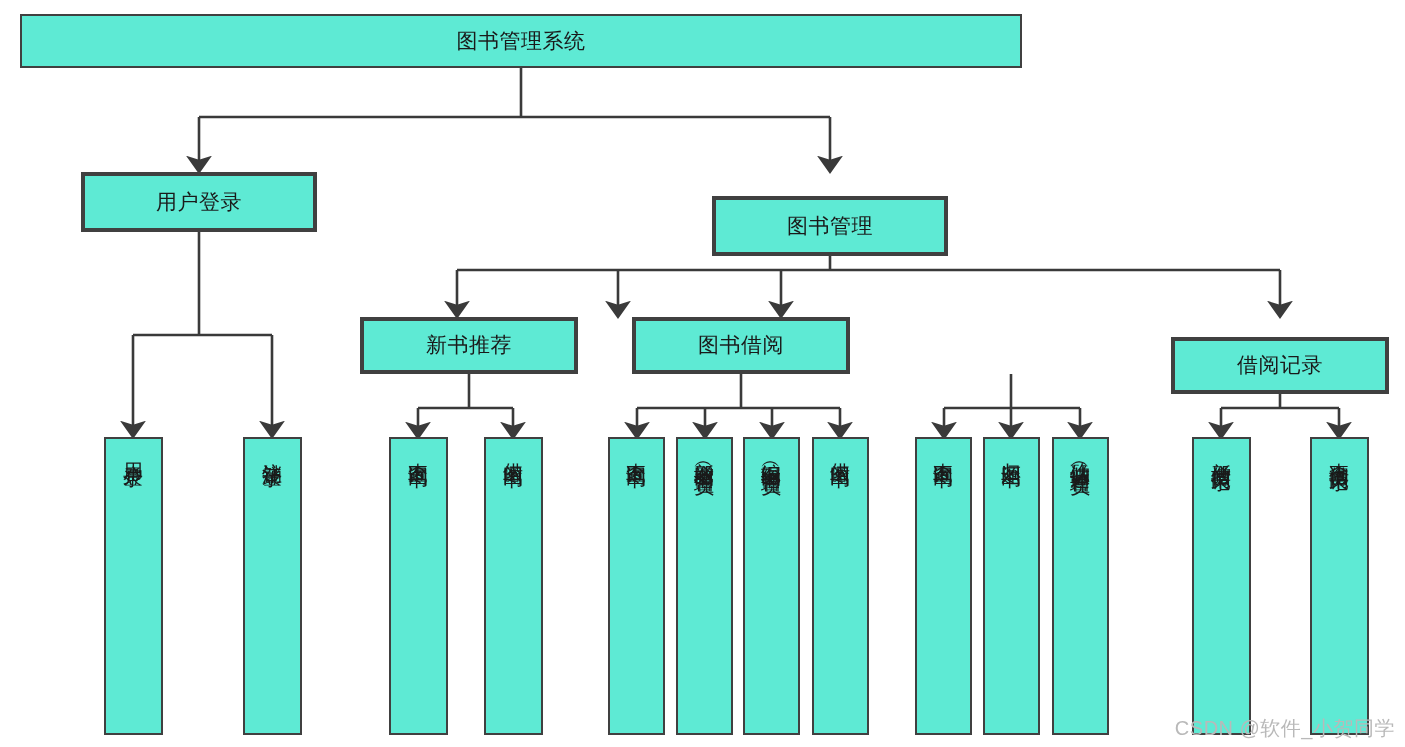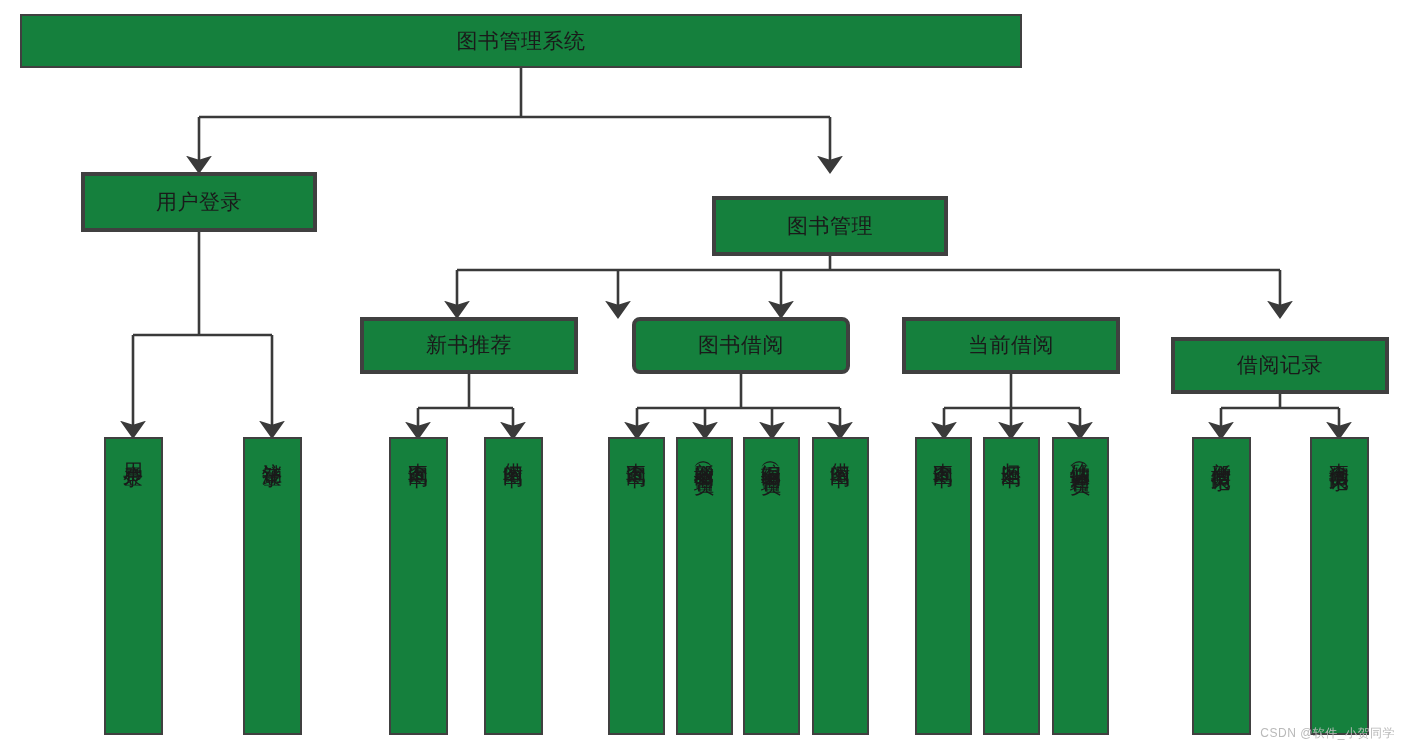--- a/index.html
+++ b/index.html
@@ -22,21 +22,21 @@
     position: absolute;
     left: 0;
     top: 0;
     width: 1405px;
     height: 747px;
     pointer-events: none;
   }
   .node {
     position: absolute;
     box-sizing: border-box;
-    background: #15803d;
+    background: #5eead4;
     border: 4px solid #404040;
     display: flex;
     align-items: center;
     justify-content: center;
     z-index: 2;
   }
   .node-label {
     color: #1a1a1a;
     font-size: 21px;
     line-height: 1.18;
@@ -59,21 +59,21 @@
     justify-content: center;
     padding-top: 6px;
   }
   .node.leaf .node-label {
     padding-top: 2px;
   }
   #watermark {
     position: absolute;
     right: 10px;
     bottom: 5px;
-    font-size: 12px;
+    font-size: 20px;
     color: #b9b9b9;
     letter-spacing: 0.5px;
     z-index: 5;
     white-space: nowrap;
   }
 </style>
 </head>
 <body>
 
 <div id="diagram-canvas">
@@ -149,25 +149,22 @@
   <div class="node" style="left:81px; top:172px; width:236px; height:60px;">
     <span class="node-label">用户登录</span>
   </div>
   <div class="node" style="left:712px; top:172px; width:236px; height:60px;margin-top:24px;">
     <span class="node-label">图书管理</span>
   </div>
 
   <div class="node" style="left:360px; top:317px; width:218px; height:57px;">
     <span class="node-label">新书推荐</span>
   </div>
-  <div class="node" style="left:632px; top:317px; width:218px; height:57px;border-radius:8px;">
+  <div class="node" style="left:632px; top:317px; width:218px; height:57px;">
     <span class="node-label">图书借阅</span>
-  </div>
-  <div class="node" style="left:902px; top:317px; width:218px; height:57px;">
-    <span class="node-label">当前借阅</span>
   </div>
   <div class="node" style="left:1171px; top:317px; width:218px; height:57px;margin-top:20px;">
     <span class="node-label">借阅记录</span>
   </div>
 
   <div class="node leaf vertical" style="left:104px; top:437px; width:59px; height:298px;">
     <span class="node-label">用户登录</span>
   </div>
   <div class="node leaf vertical" style="left:243px; top:437px; width:59px; height:298px;">
     <span class="node-label">注销登录</span>

